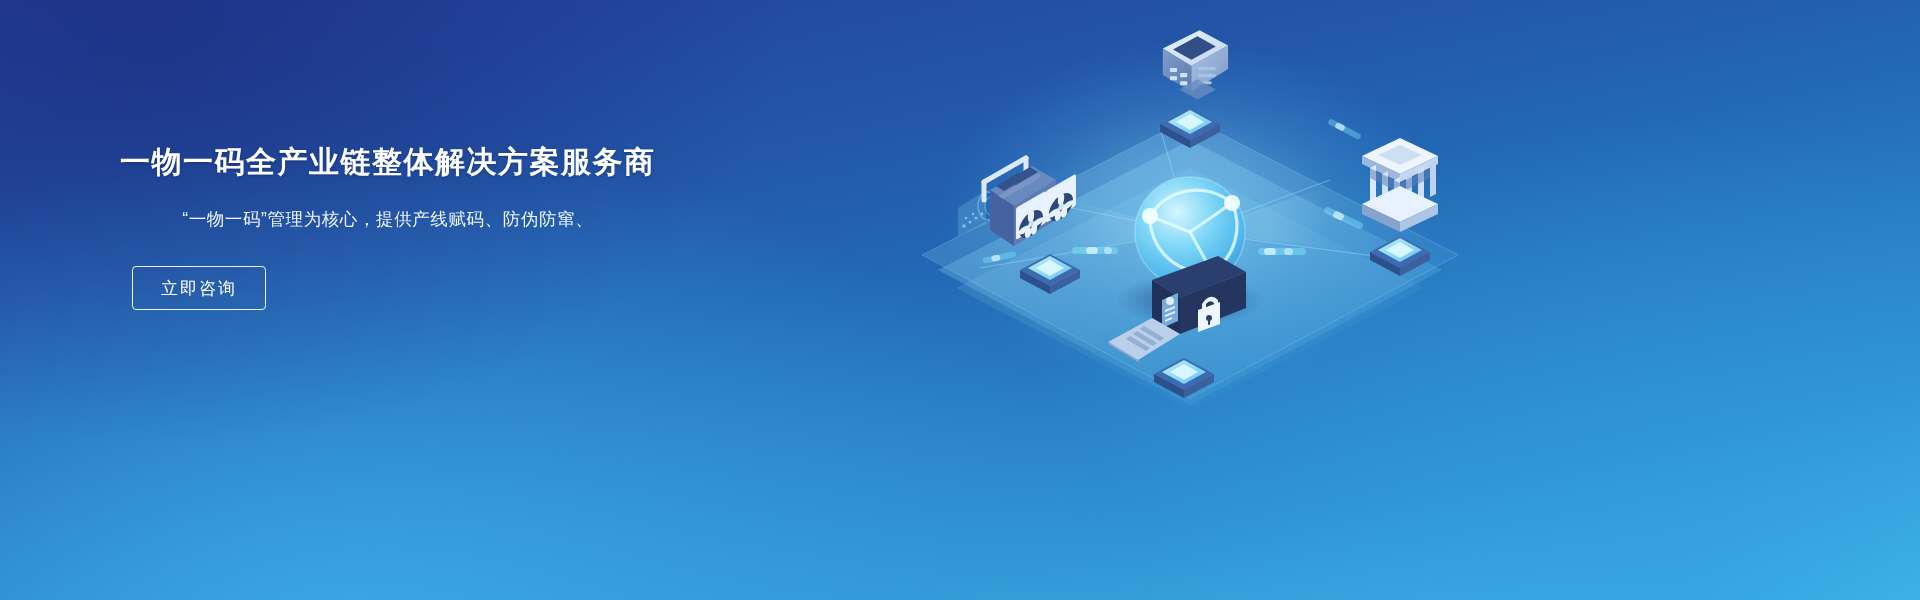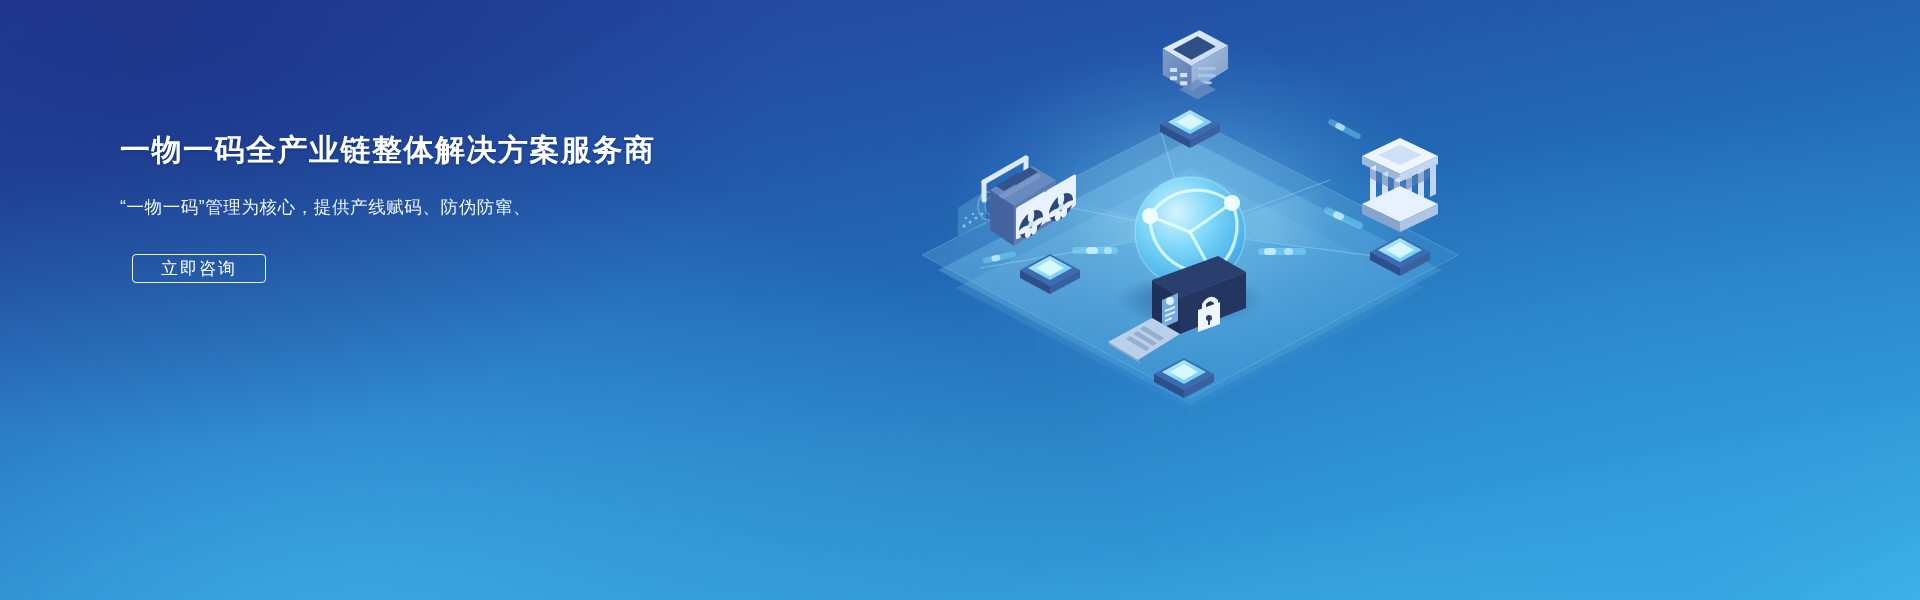--- a/index.html
+++ b/index.html
@@ -16,35 +16,35 @@
       radial-gradient(ellipse 1400px 900px at 18% 110%, rgba(62,175,233,.85) 0%, rgba(62,175,233,0) 58%),
       radial-gradient(ellipse 1200px 800px at 88% 100%, rgba(46,152,220,.60) 0%, rgba(46,152,220,0) 60%),
       linear-gradient(168deg, #24409a 0%, #23489f 14%, #2356a8 30%, #2268b4 46%, #2a81c4 64%, #3094d2 78%, #3eb1e4 92%, #48c3ee 100%);
   }
   #banner::after{
     content:""; position:absolute; inset:0; pointer-events:none;
     background:radial-gradient(ellipse 900px 600px at 8% 4%, rgba(24,40,120,.55) 0%, rgba(24,40,120,0) 70%);
   }
 
   
-  .copy { position:absolute; left:120px; top:132px; z-index:6; }
+  .copy { position:absolute; left:120px; top:144px; z-index:6; }
   .headline {
     font-size:30px; font-weight:bold; color:#ffffff; letter-spacing:1.5px;
     line-height:1.2; white-space:nowrap;
     text-shadow:0 1px 3px rgba(10,30,80,.35);
   }
   .sub { margin-top:22px; }
   .sub-line {
     font-size:17.5px; color:#eef6ff; line-height:34px; letter-spacing:.6px;
-    white-space:nowrap; font-weight:normal;
+    white-space:nowrap; font-weight:normal;text-align:center;
   }
   .cta {
     display:inline-flex; align-items:center; justify-content:center;
     margin-top:30px; margin-left:12px;
-    width:134px; height:29px;
+    width:134px; height:44px;
     border:1px solid rgba(255,255,255,.92); border-radius:4px;
     background:transparent; color:#ffffff;
     font-size:17px; letter-spacing:2px; cursor:pointer;
     font-family:inherit;
   }
 
   
   .art { position:absolute; left:860px; top:0; width:680px; height:600px; z-index:3; }
   .art svg { display:block; width:680px; height:600px; overflow:visible; }
 </style>

